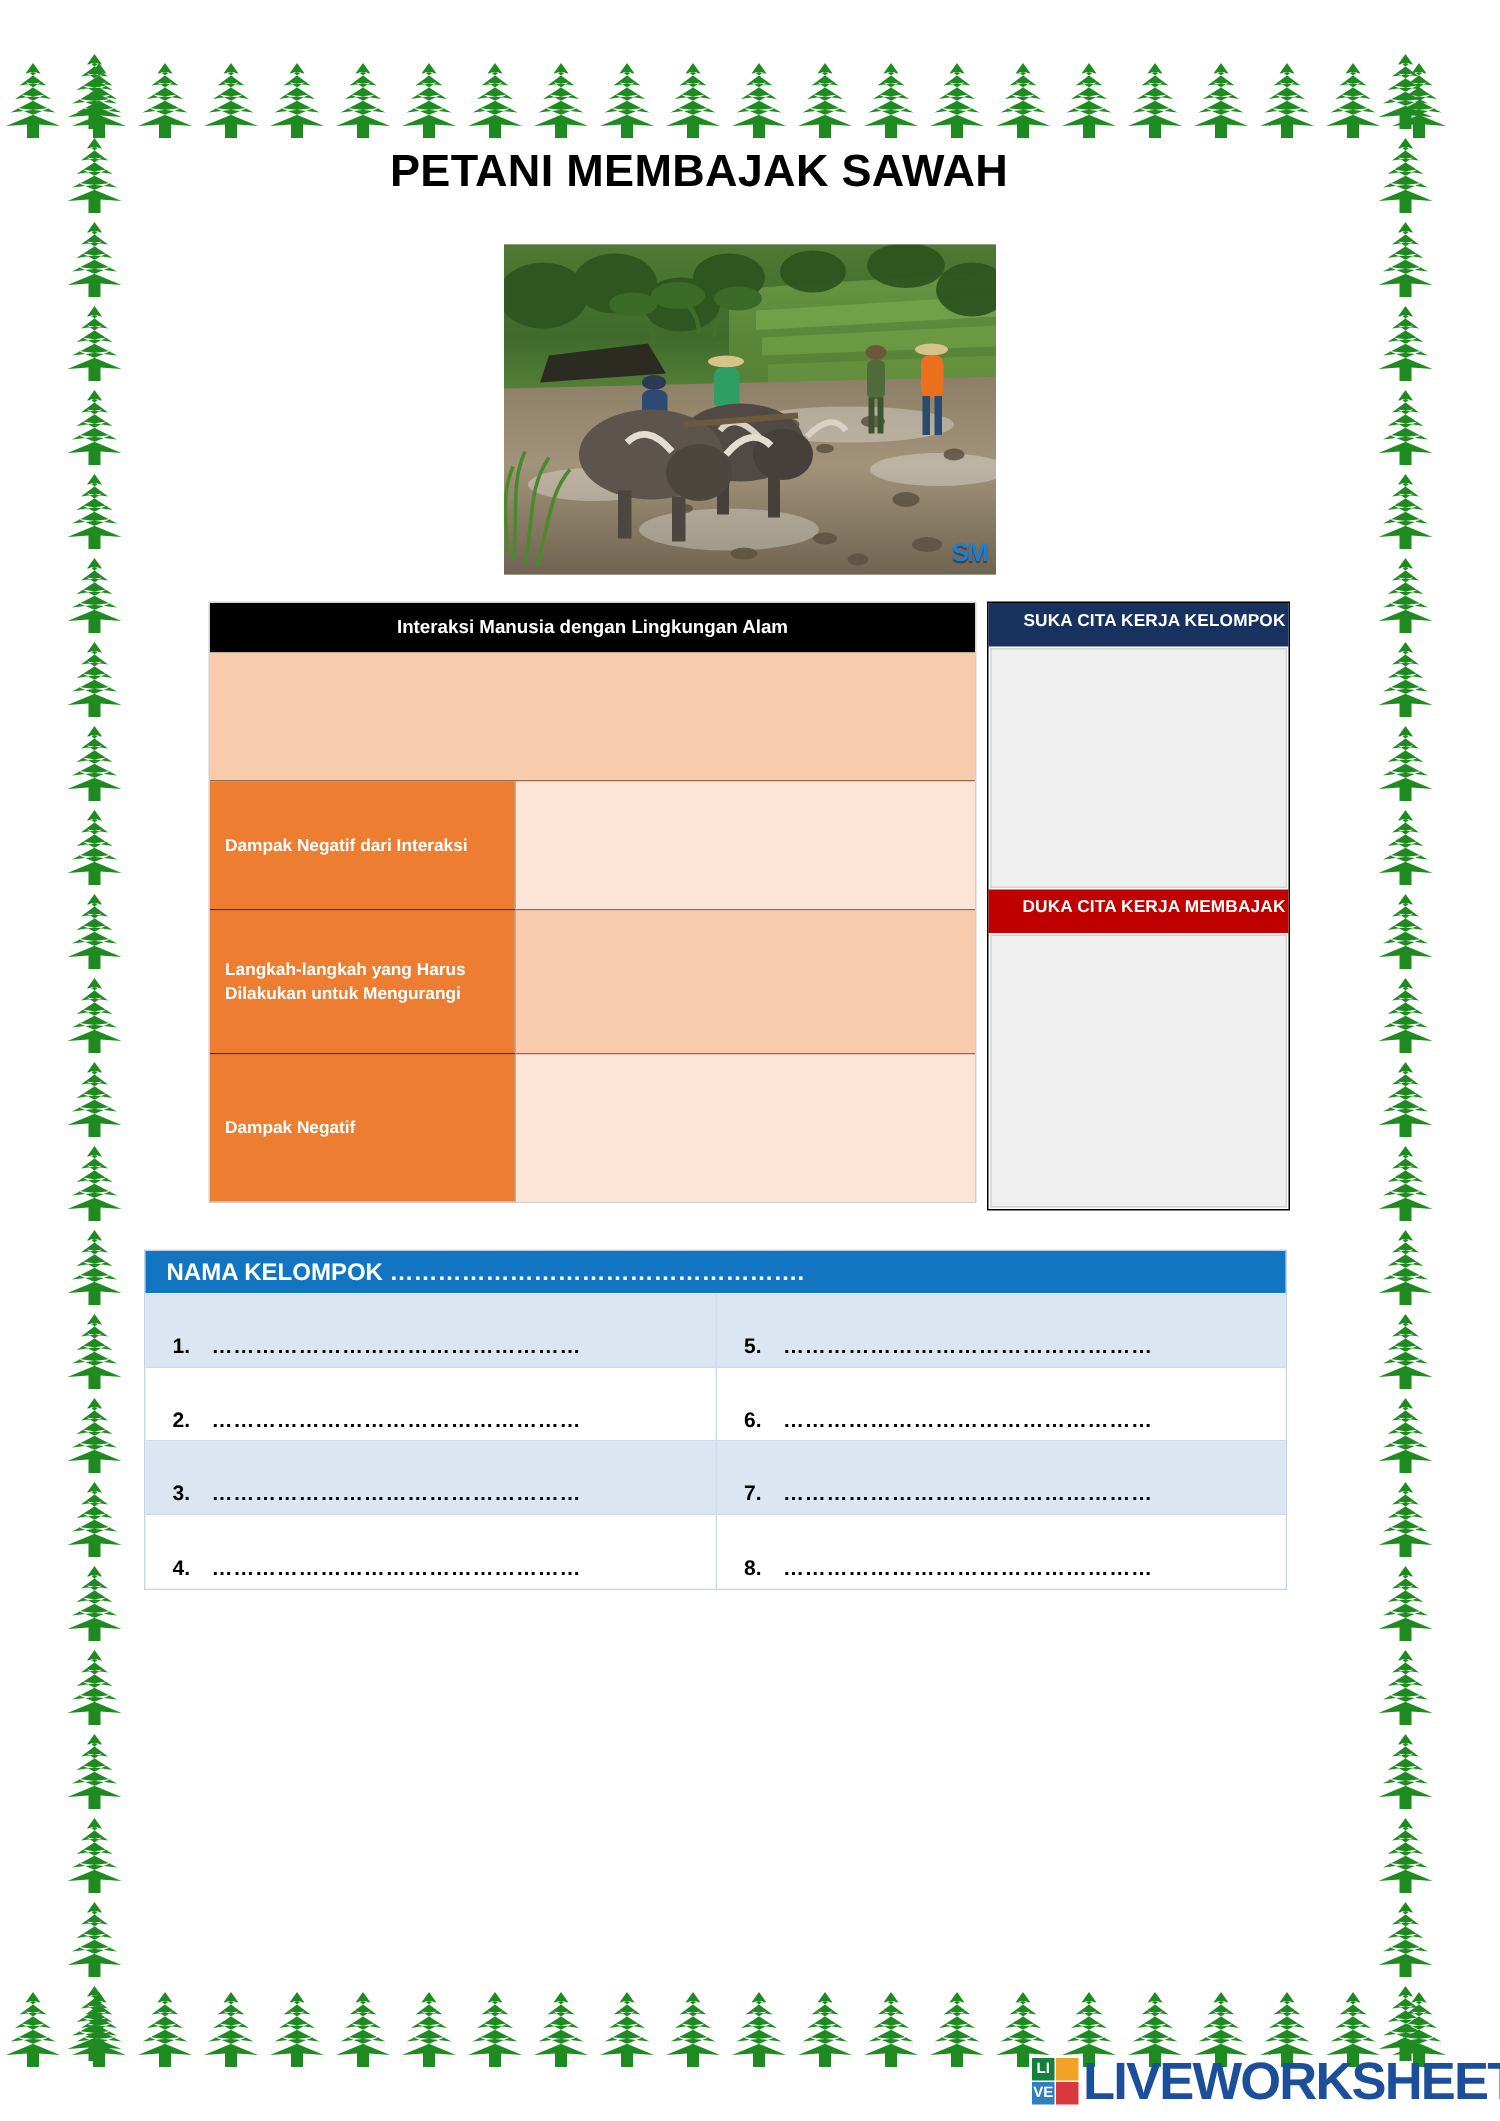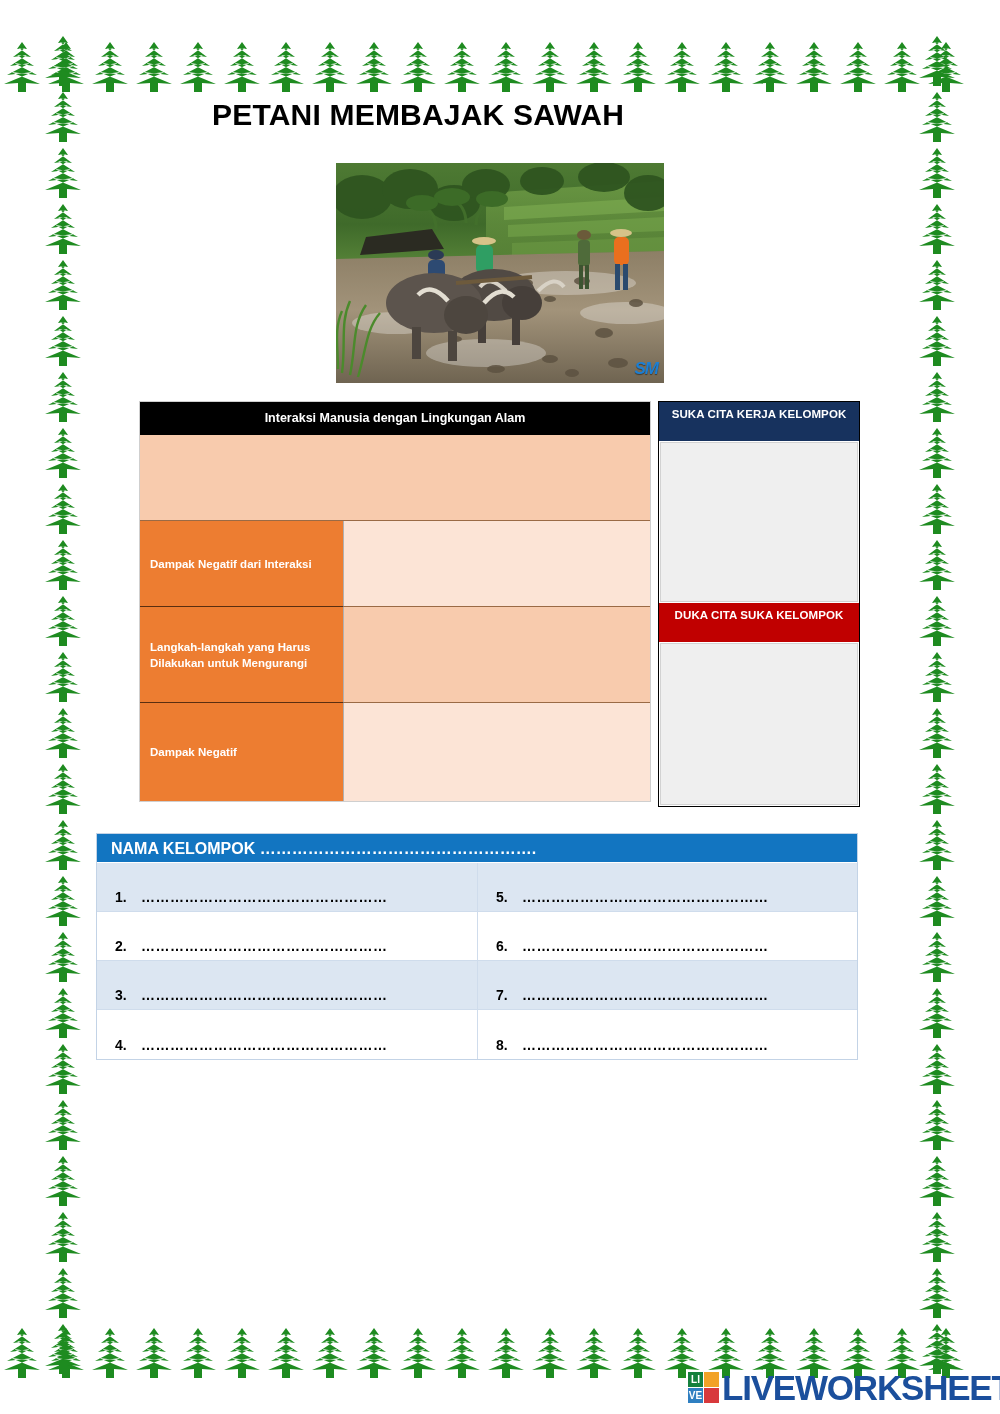--- a/index.html
+++ b/index.html
@@ -33,40 +33,40 @@
   #page-title {
     position: absolute;
     left: 0;
     top: 98px;
     width: 836px;
     text-align: center;
     font-size: 30px;
     font-weight: bold;
     color: #000000;
     letter-spacing: 0.2px;
+    padding-left: 48px;
   }
 
   
   #photo-frame {
     position: absolute;
     left: 336px;
     top: 163px;
     width: 328px;
     height: 220px;
     overflow: hidden;
     background: #3a4a22;
   }
   #photo-frame svg { display: block; width: 100%; height: 100%; }
   #photo-watermark {
     position: absolute;
     right: 6px;
     bottom: 4px;
     font-size: 17px;
     font-weight: bold;
-    font-style: italic;
     color: #1c7fd4;
     text-shadow: 0 1px 1px rgba(0,0,0,.45);
     letter-spacing: -1px;
   }
 
   
   #interaction-table {
     position: absolute;
     left: 139px;
     top: 401px;
@@ -127,24 +127,24 @@
     border: 1px solid #000000;
     box-sizing: border-box;
     background: #ffffff;
     display: flex;
     flex-direction: column;
   }
   .panel-head {
     font-size: 11.5px;
     font-weight: bold;
     color: #ffffff;
-    text-align: center;
+    text-align: right;
     padding: 6px 2px;
     box-sizing: border-box;
-    height: 39px;
+    height: 29px;
     line-height: 13px;
     letter-spacing: 0.1px;
   }
   #suka-head { background: #17325E; }
   #duka-head { background: #C00000; }
   .panel-body {
     background: #EFEFEF;
     border: 1px solid #d2d2d2;
     box-sizing: border-box;
     margin: 1px;
@@ -511,21 +511,21 @@
 
     <div class="t-row">
       <div class="t-label h-98">Dampak Negatif</div>
       <div class="t-answer shade-b h-98"></div>
     </div>
   </div>
 
   <div id="side-panel">
     <div class="panel-head" id="suka-head">SUKA CITA KERJA KELOMPOK</div>
     <div class="panel-body" id="suka-body"></div>
-    <div class="panel-head" id="duka-head">DUKA CITA SUKA KELOMPOK</div>
+    <div class="panel-head" id="duka-head">DUKA CITA KERJA MEMBAJAK</div>
     <div class="panel-body" id="duka-body"></div>
   </div>
 
   <div id="group-block">
     <div id="group-head">NAMA KELOMPOK …………………………………………….</div>
 
     <div class="g-row tint">
       <div class="g-cell">
         <span class="g-num">1.</span>
         <span class="g-dots">……………………………………………</span>

